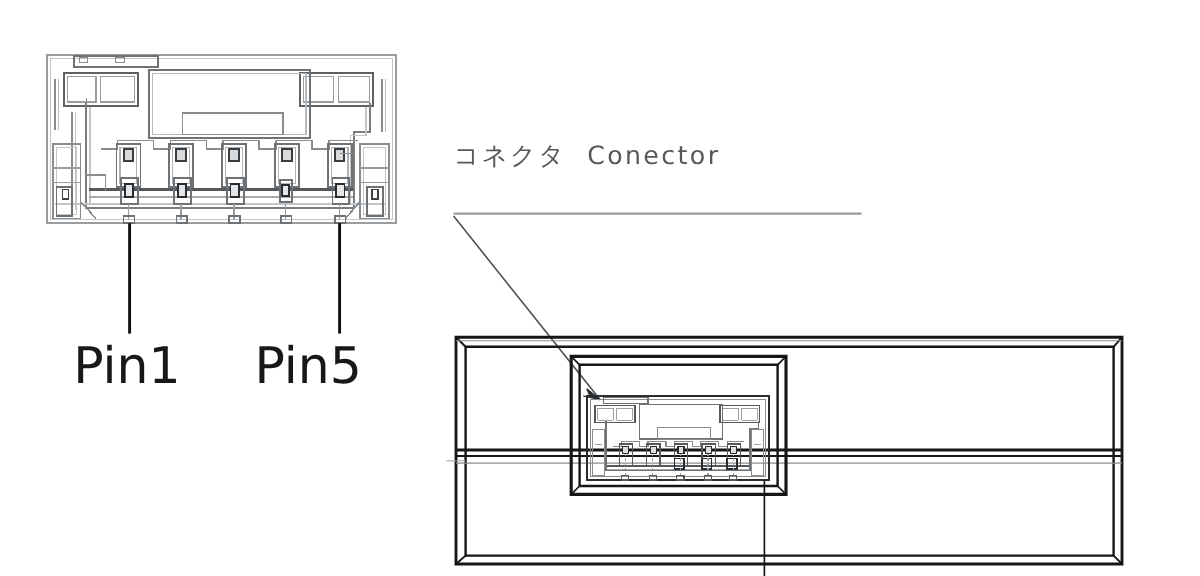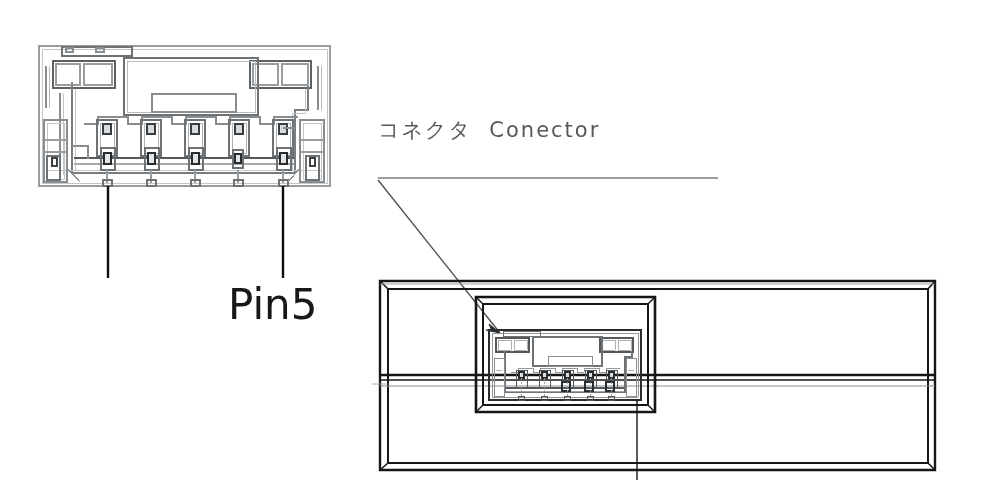--- a/index.html
+++ b/index.html
@@ -50,21 +50,21 @@
   .pin-label {
     position: absolute;
     color: #17181a;
     font-family: "DejaVu Sans", "Liberation Sans", sans-serif;
     font-size: 42px;
     font-weight: 400;
     white-space: pre;
     letter-spacing: 0px;
   }
   #pin1-label { left: 61px; top: 280px; }
-  #pin5-label { left: 228px; top: 280px; text-align: right; }
+  #pin5-label { left: 212px; top: 280px; text-align: right; }
 </style>
 </head>
 <body>
 
 <div id="root">
 
   <svg class="layer" viewBox="0 0 1000 480">
 
     <g fill="none" stroke="#7a7d80" stroke-width="1.4" shape-rendering="crispEdges">
 
@@ -291,16 +291,17 @@
       <path d="M637,400 L637,480" stroke="#151618" stroke-width="1.4"></path>
     </g>
 
     <path d="M372,384 L388,384" stroke="#9a9da0" stroke-width="0.8"></path>
 
   </svg>
 
   <div class="txt-annot" id="annot-line1">コネクタ  Conector</div>
 
 
+  <div class="pin-label" id="pin1-label">Pin1</div>
 
   <div class="pin-label" id="pin5-label">Pin5</div>
 
 </div>
 
 </body></html>

